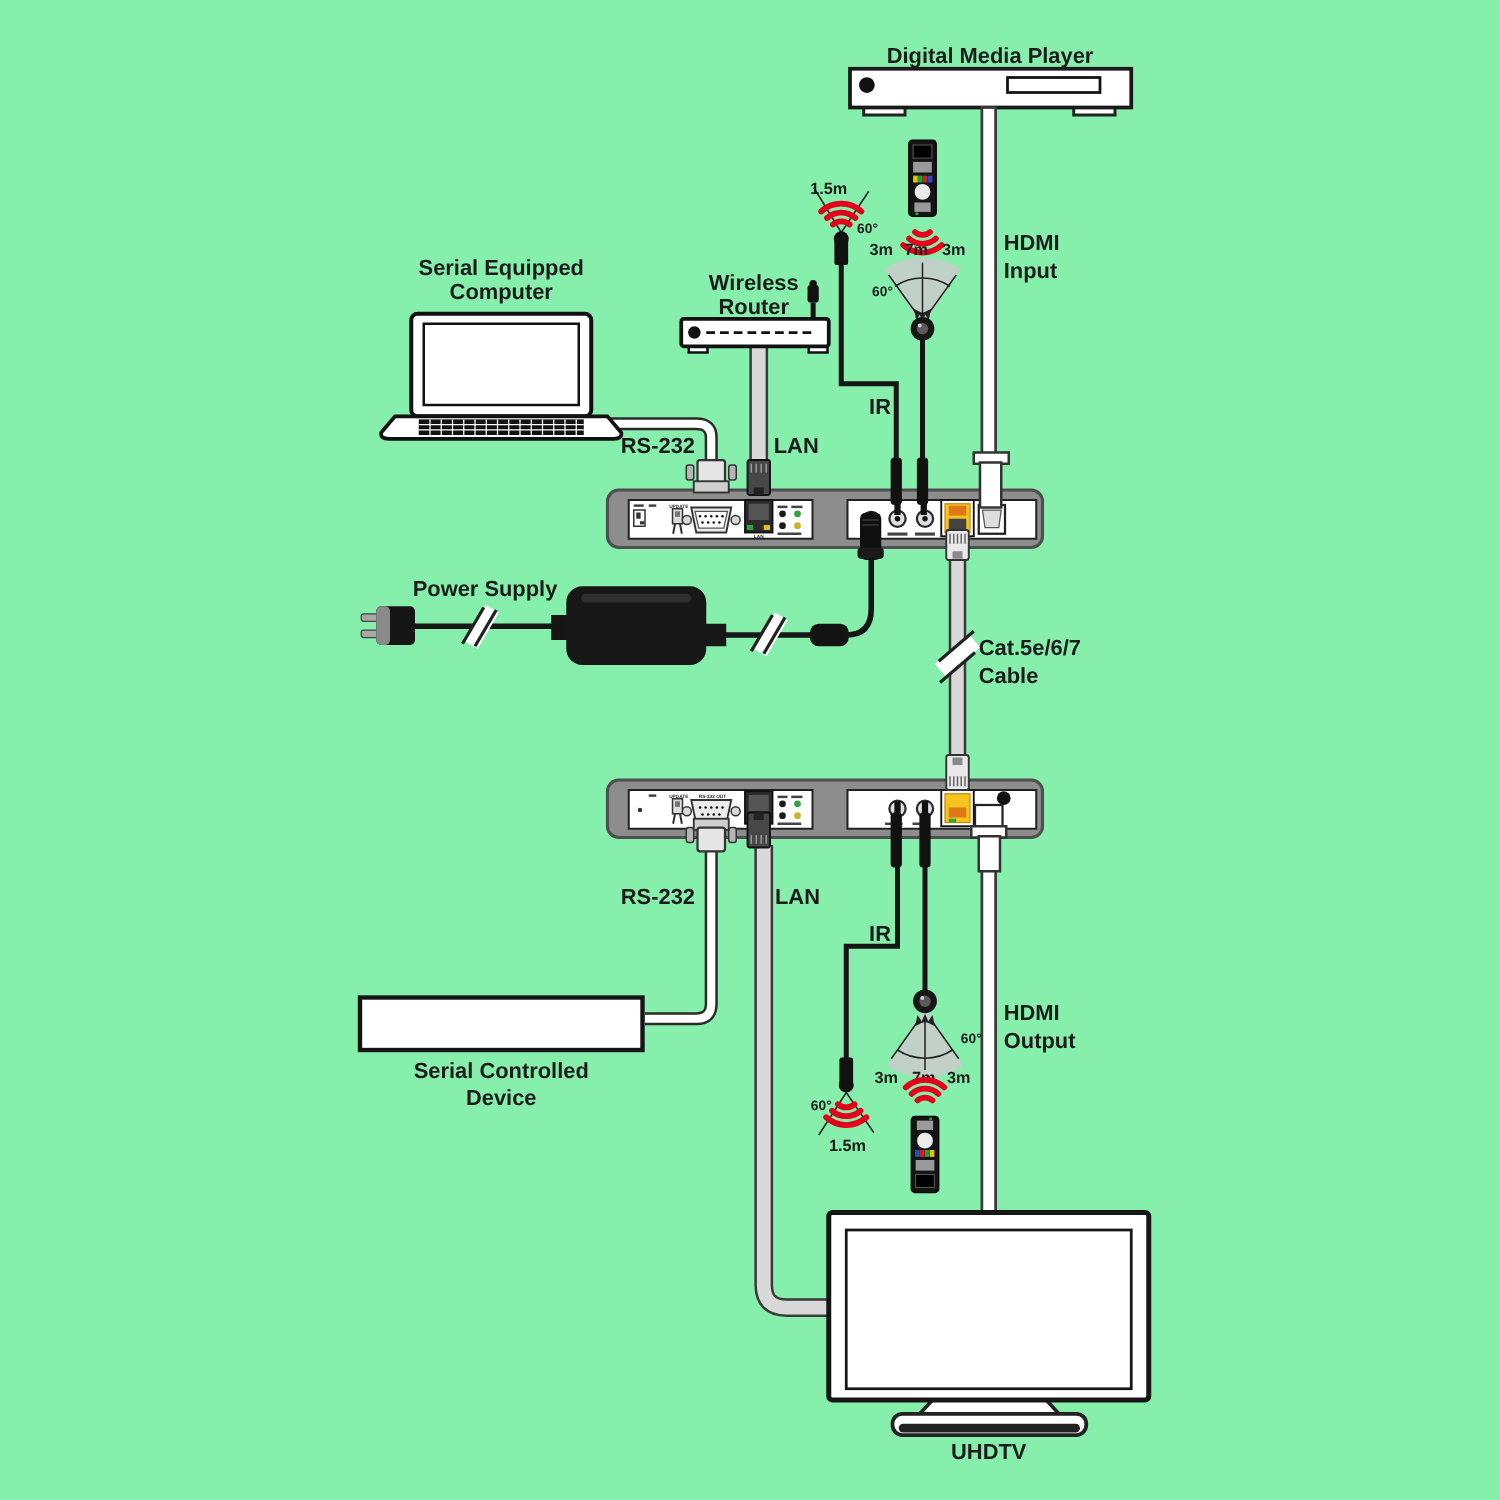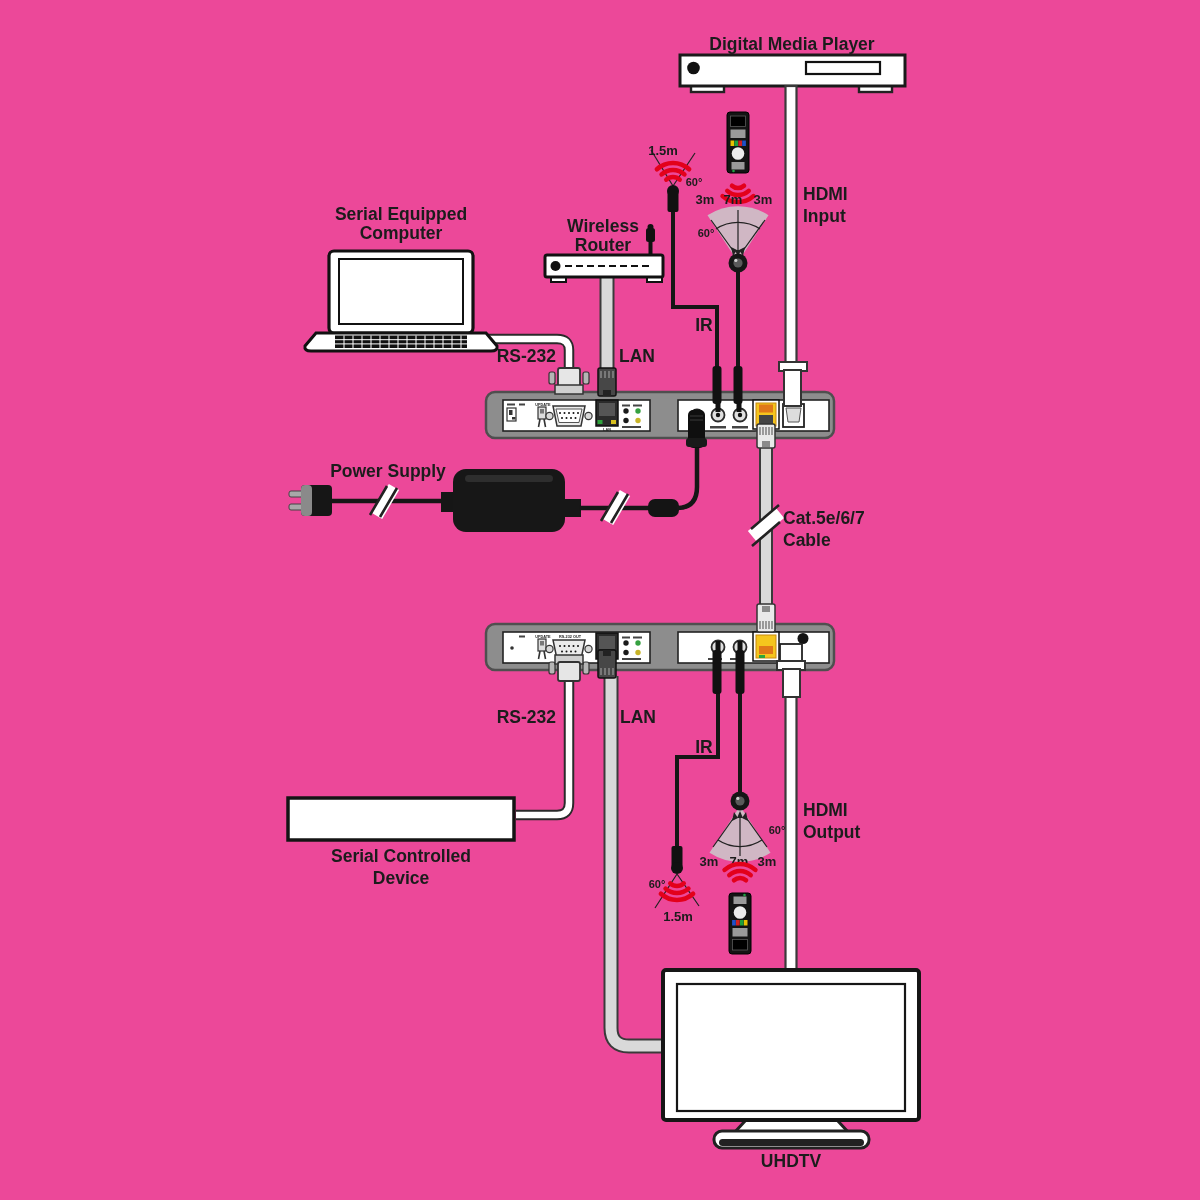--- a/index.html
+++ b/index.html
@@ -1,16 +1,16 @@
 <!DOCTYPE html>
 <html><head>
 <meta charset="utf-8">
 <style>
   html,body{margin:0;padding:0;background:#ffffff;}
-  .canvas{width:1200px;height:1200px;position:relative;background:#ec4899;overflow:hidden;}
+  .canvas{width:1200px;height:1200px;position:relative;background:#86efac;overflow:hidden;}
   svg{display:block;}
   text{font-family:"Liberation Sans","DejaVu Sans",sans-serif;fill:#1c1c1c;}
   .lbl{font-size:17.5px;font-weight:700;}
   .mid{font-size:13px;font-weight:700;}
   .sm{font-size:11px;font-weight:700;}
   .micro{font-size:3.8px;font-weight:700;fill:#222;}
   .ir{stroke:#e3001b;stroke-width:4.6;fill:none;stroke-linecap:round;}
   .blk{stroke:#161616;stroke-width:4;fill:none;}
   .thin{stroke:#222;stroke-width:1.2;fill:none;}
 </style>

